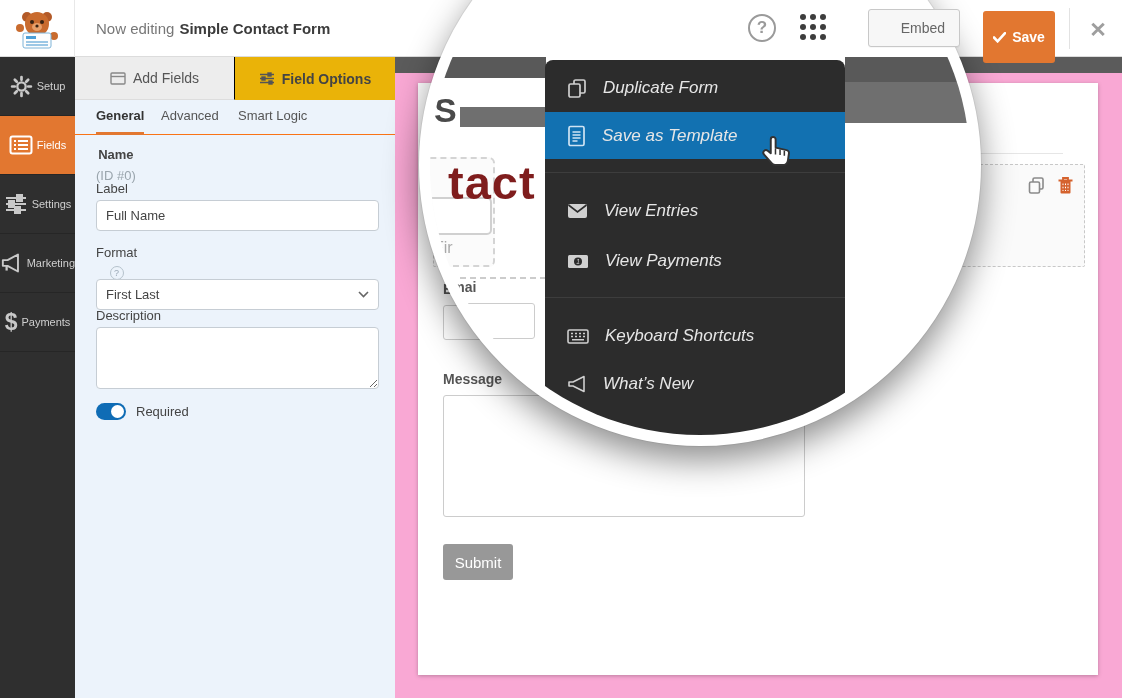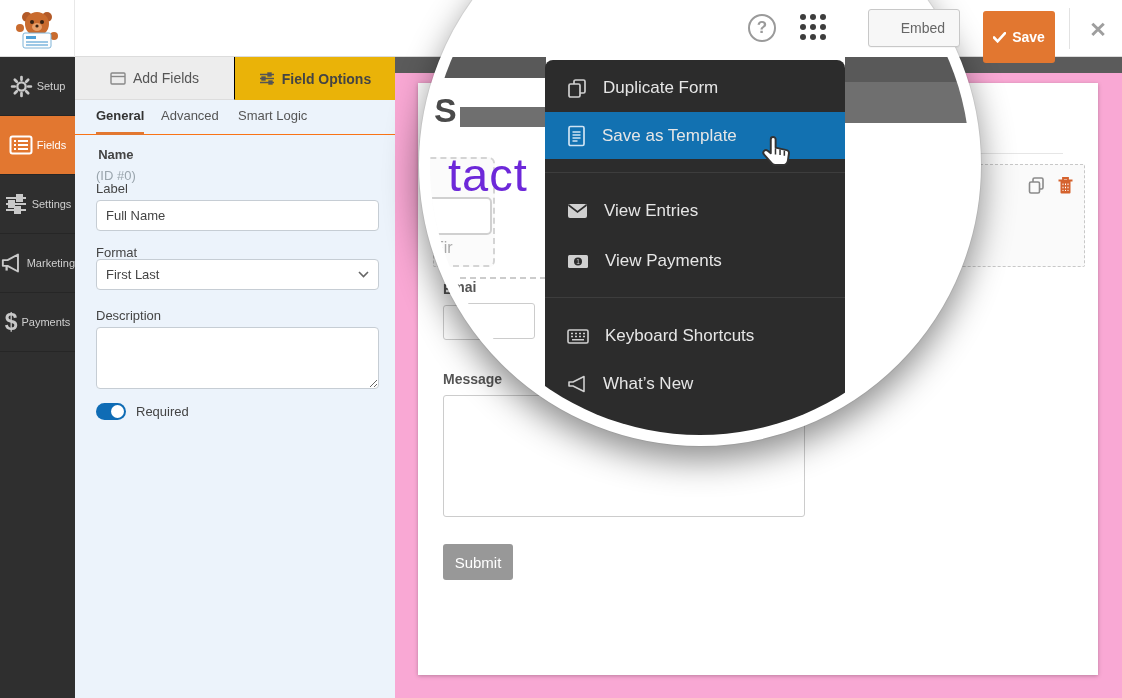--- a/index.html
+++ b/index.html
@@ -55,34 +55,34 @@
   .submit-btn { position:absolute; left:25px; top:461px; width:70px; height:36px; background:#989898; border:none; border-radius:3px; color:#fff; font-size:15px; cursor:pointer; }
 
   
   .overlay { position:absolute; left:419px; top:-116px; width:562px; height:562px; border:11px solid #fff; border-radius:50%; overflow:hidden; background:#fff; box-shadow:0 14px 34px rgba(0,0,0,.45), 0 0 0 1px rgba(0,0,0,.06); z-index:50; }
   .ov { position:absolute; }
   .ov-strip-l { left:0; top:162px; width:116px; height:21px; background:#595959; }
   .ov-band-l { left:30px; top:212px; width:86px; height:20px; background:#6f6f6f; }
   .ov-strip-r { left:415px; top:162px; width:125px; height:25px; background:#595959; }
   .ov-band-r { left:415px; top:187px; width:125px; height:41px; background:#6f6f6f; }
   .ov-s { left:4px; top:196px; font-size:34px; font-weight:bold; color:#4a4a4a; }
-  .ov-tact { left:18px; top:252px; font-size:47px; font-weight:normal; color:#6d28d9; letter-spacing:1px; z-index:3; }
+  .ov-tact { left:18px; top:260px; font-size:47px; font-weight:bold; color:#7f1d1d; letter-spacing:1px; z-index:3; }
   .ov-dashbox { left:-36px; top:262px; width:101px; height:110px; border:2px dashed #d4d4d4; border-radius:6px; background:#fbfbfb; }
   .ov-maginput { left:-6px; top:302px; width:68px; height:38px; border:2px solid #d0d0d0; border-radius:5px; background:#fff; z-index:2; }
   .ov-fir { left:4px; top:344px; font-size:16px; color:#a9a9a9; z-index:4; }
   .ov-dashhr { left:30px; top:382px; width:86px; height:0; border-top:2px dashed #ccc; }
   .ov-emai { left:13px; top:384px; font-size:14px; font-weight:bold; color:#555; }
   .ov-einput { left:13px; top:408px; width:92px; height:36px; border:1px solid #ccc; border-radius:3px; background:#fff; }
   .ov-help { left:318px; top:119px; width:28px; height:28px; border:2px solid #9a9a9a; border-radius:50%; color:#9a9a9a; font-size:17px; font-weight:bold; display:flex; align-items:center; justify-content:center; cursor:pointer; }
   .ov-grid { left:370px; top:119px; width:30px; height:30px; display:grid; grid-template-columns:repeat(3,6px); grid-template-rows:repeat(3,6px); gap:4px; cursor:pointer; }
   .ov-grid span { width:6px; height:6px; border-radius:50%; background:#3d3d3d; }
 
   
   .menu { position:absolute; left:115px; top:165px; width:300px; height:376px; background:#2c2c2c; border-radius:8px 8px 0 0; }
-  .mi { position:absolute; left:0; width:300px; display:flex; align-items:center; gap:16px; padding-left:22px; color:#e6e6e6; font-size:17px; cursor:pointer; }
+  .mi { position:absolute; left:0; width:300px; display:flex; align-items:center; gap:16px; padding-left:22px; color:#e6e6e6; font-size:17px; cursor:pointer;font-style:italic; }
   .mi.hl { background:#1271b1; }
   .msep { position:absolute; left:0; width:300px; height:1px; background:#3d3d3d; }
   .hand { position:absolute; left:330px; top:240px; z-index:6; }
 
   .icon-svg { display:block; }
 </style>
 </head>
 <body>
 
 <div class="topbar">
@@ -96,20 +96,24 @@
       <ellipse cx="22" cy="19" rx="5" ry="4" fill="#e8a06a"></ellipse>
         <circle cx="22" cy="18" r="1.6" fill="#3a2413"></circle>
       <circle cx="5" cy="20" r="4" fill="#c96b2e"></circle>
         <circle cx="39" cy="28" r="4" fill="#c96b2e"></circle>
       <rect x="8" y="25" width="28" height="15" rx="2" fill="#fdfdfd" stroke="#7fb4d8"></rect>
       <rect x="11" y="28" width="10" height="3" fill="#4d9fd6"></rect>
         <rect x="11" y="33" width="22" height="2" fill="#9cc7e5"></rect>
         <rect x="11" y="36" width="22" height="2" fill="#9cc7e5"></rect>
     </svg>
   </div>
+  <div class="topbar-title">
+    <span>Now editing</span>
+    <b>Simple Contact Form</b>
+  </div>
 </div>
 
 <button class="embed-btn">
     <span>Embed</span>
   </button>
 <button class="save-btn">
   <svg class="icon-svg" width="13" height="11" viewBox="0 0 13 11">
       <path d="M1 5.5l3.6 3.8L12 1.2" stroke="#fff" stroke-width="2.6" fill="none" stroke-linecap="round"></path>
     </svg>
   <span>Save</span>
@@ -194,21 +198,21 @@
   <div class="flabel" style="top:124px;">
     <span>Label</span>
     <span class="help-c">?</span>
   </div>
   <input class="pinput" style="top: 143px;" value="Full Name">
 
   <div class="flabel" style="top:188px;">
     <span>Format</span>
     <span class="help-c">?</span>
   </div>
-  <div class="pinput pselect" style="top:202px;">
+  <div class="pinput pselect" style="top:222px;">
     <span>First Last</span>
     <svg class="icon-svg" width="11" height="7" viewBox="0 0 11 7">
         <path d="M1 1l4.5 4.5L10 1" stroke="#666" stroke-width="1.6" fill="none"></path>
       </svg>
   </div>
 
   <div class="flabel" style="top:251px;">
     <span>Description</span>
     <span class="help-c">?</span>
   </div>

